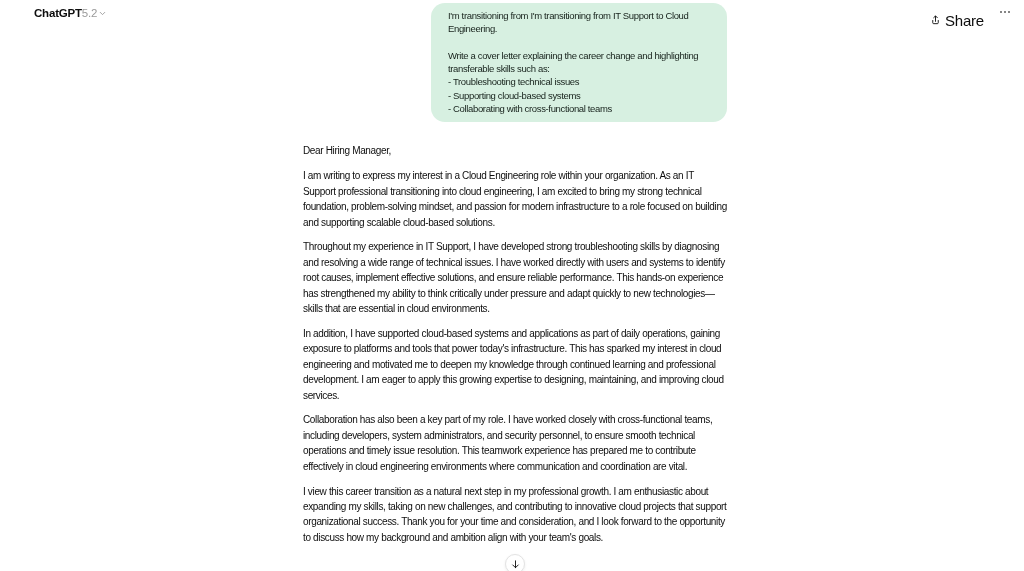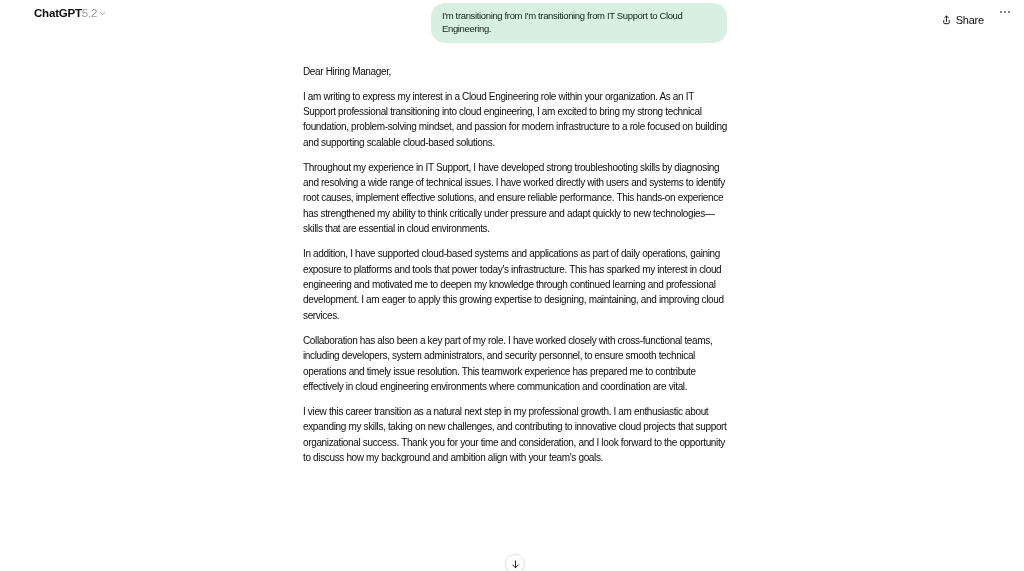--- a/index.html
+++ b/index.html
@@ -47,21 +47,21 @@
     right: 10px;
     display: flex;
     align-items: center;
     gap: 12px;
     height: 18px;
   }
   .share-button {
     display: flex;
     align-items: center;
     gap: 4px;
-    font-size: 11px;
+    font-size: 15px;
     font-weight: 500;
     letter-spacing: -0.2px;
     color: #0d0d0d;
     background: transparent;
     border: none;
     cursor: pointer;
     font-family: inherit;
     margin-top: 16px;
   }
   .more-button {
@@ -83,21 +83,21 @@
     top: 3px;
     width: 424px;
   }
 
   
   .user-bubble {
     margin-left: auto;
     width: 296px;
     background: #d7f0e1;
     border-radius: 14px;
-    padding: 6px 11px 7px 11px;
+    padding: 6px 11px 7px 17px;
     font-size: 9.5px;
     line-height: 13.3px;
     letter-spacing: -0.35px;
     color: #16211b;
   }
   .user-bubble p { white-space: pre-line; }
   .user-bubble p + p { margin-top: 13.3px; }
 
   
   .assistant-message {
@@ -162,20 +162,24 @@
             <circle cx="12" cy="12" r="2"></circle>
             <circle cx="20" cy="12" r="2"></circle>
           </svg>
       </span>
     </button>
   </div>
 
   <div class="chat-column">
     <div class="user-bubble">
         <p>I'm transitioning from I'm transitioning from IT Support to Cloud Engineering.</p>
+        <p>Write a cover letter explaining the career change and highlighting transferable skills such as:
+- Troubleshooting technical issues
+- Supporting cloud-based systems
+- Collaborating with cross-functional teams</p>
       </div>
 
     <div class="assistant-message">
         <p>Dear Hiring Manager,</p>
         <p>I am writing to express my interest in a Cloud Engineering role within your organization. As an IT Support professional transitioning into cloud engineering, I am excited to bring my strong technical foundation, problem-solving mindset, and passion for modern infrastructure to a role focused on building and supporting scalable cloud-based solutions.</p>
         <p>Throughout my experience in IT Support, I have developed strong troubleshooting skills by diagnosing and resolving a wide range of technical issues. I have worked directly with users and systems to identify root causes, implement effective solutions, and ensure reliable performance. This hands-on experience has strengthened my ability to think critically under pressure and adapt quickly to new technologies—skills that are essential in cloud environments.</p>
         <p>In addition, I have supported cloud-based systems and applications as part of daily operations, gaining exposure to platforms and tools that power today's infrastructure. This has sparked my interest in cloud engineering and motivated me to deepen my knowledge through continued learning and professional development. I am eager to apply this growing expertise to designing, maintaining, and improving cloud services.</p>
         <p>Collaboration has also been a key part of my role. I have worked closely with cross-functional teams, including developers, system administrators, and security personnel, to ensure smooth technical operations and timely issue resolution. This teamwork experience has prepared me to contribute effectively in cloud engineering environments where communication and coordination are vital.</p>
         <p>I view this career transition as a natural next step in my professional growth. I am enthusiastic about expanding my skills, taking on new challenges, and contributing to innovative cloud projects that support organizational success. Thank you for your time and consideration, and I look forward to the opportunity to discuss how my background and ambition align with your team's goals.</p>
       </div>

